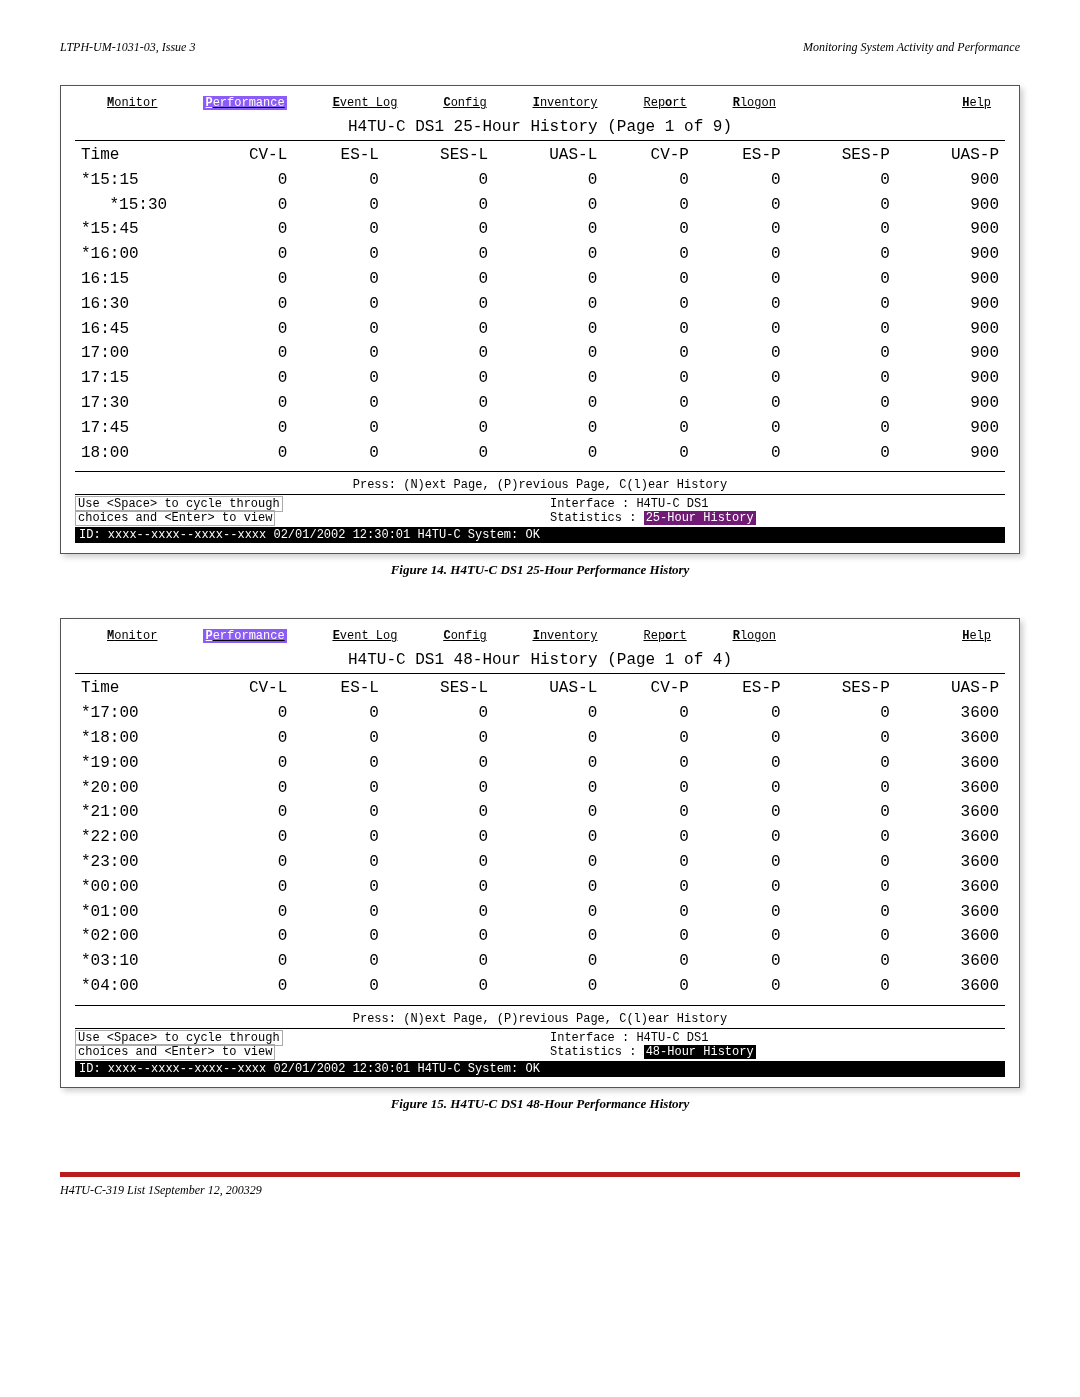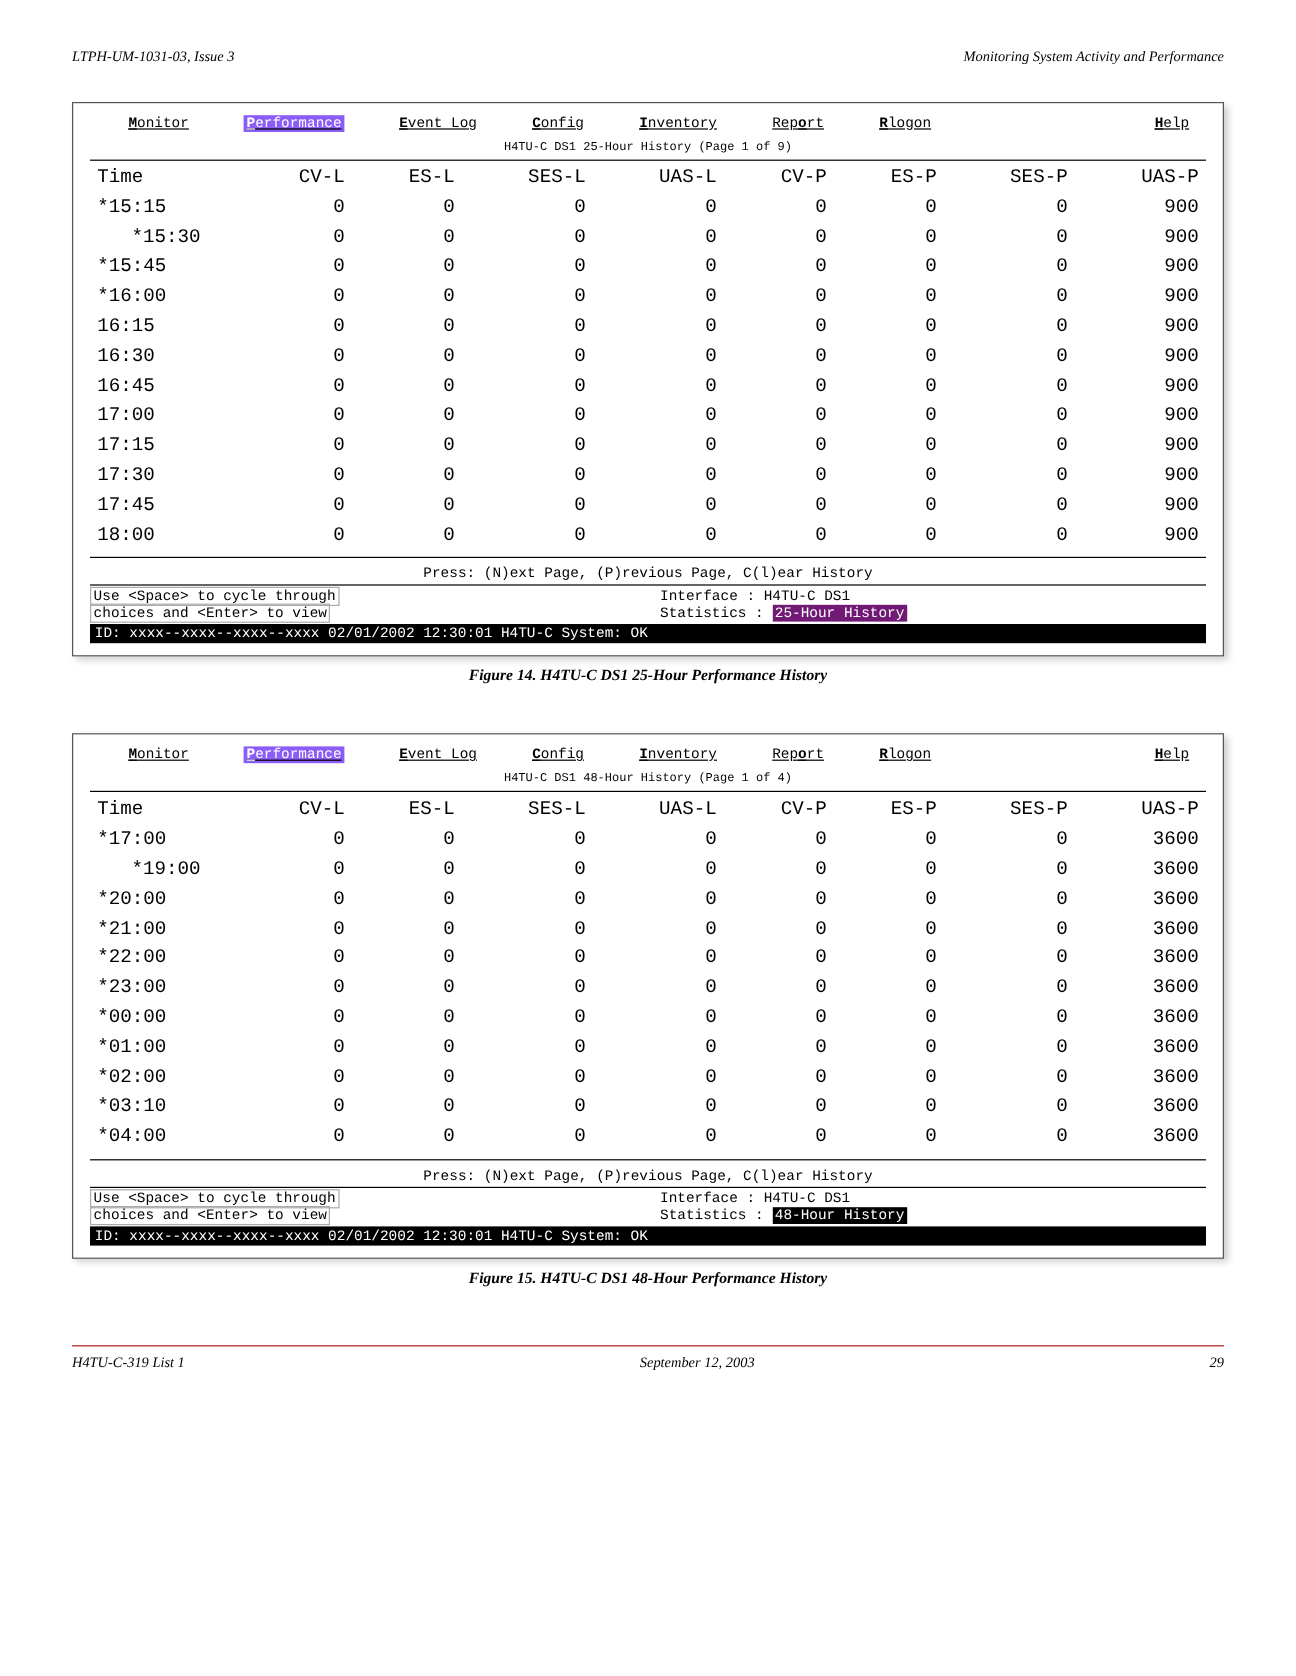--- a/index.html
+++ b/index.html
@@ -58,21 +58,21 @@
     .menu-item-highlight {
       background: #8b5cf6;
       color: #fff;
       padding: 0 2px;
     }
 
     .terminal-title {
       text-align: center;
       margin-bottom: 4px;
       font-family: 'Courier New', Courier, monospace;
-      font-size: 10px;
+      font-size: 16px;
     }
 
     .terminal-divider {
       border: none;
       border-top: 1px solid #000;
       margin: 2px 0;
     }
 
     .terminal-table {
       font-family: 'Courier New', Courier, monospace;
@@ -112,25 +112,25 @@
     .figure-caption {
       text-align: center;
       font-style: italic;
       font-size: 13px;
       margin-top: 8px;
       font-weight: bold;
     }
 
     .page-footer {
       display: flex;
-      justify-content: space-between;
-      margin-top: 48px;
+      justify-content: flex-start;
+      margin-top: 60px;
       font-style: italic;
       font-size: 12px;
-      border-top: 1px solid #b91c1c;
+      border-top: 5px solid #b91c1c;
       padding-top: 6px;
     }
   </style>
 </head>
 <body>
 
 <div class="page-header">
   <span>LTPH-UM-1031-03, Issue 3</span>
   <span>Monitoring System Activity and Performance</span>
 </div>
@@ -369,21 +369,32 @@
             <td>0</td>
             <td>0</td>
             <td>0</td>
             <td>0</td>
             <td>0</td>
             <td>0</td>
             <td>0</td>
             <td>3600</td>
           </tr>
           <tr>
-            <td style="text-align: center;">*19:00</td>
+            <td style="text-align: left;">*18:00</td>
+            <td>0</td>
+            <td>0</td>
+            <td>0</td>
+            <td>0</td>
+            <td>0</td>
+            <td>0</td>
+            <td>0</td>
+            <td>3600</td>
+          </tr>
+          <tr>
+            <td style="text-align: left;">*19:00</td>
             <td>0</td>
             <td>0</td>
             <td>0</td>
             <td>0</td>
             <td>0</td>
             <td>0</td>
             <td>0</td>
             <td>3600</td>
           </tr>
           <tr>

